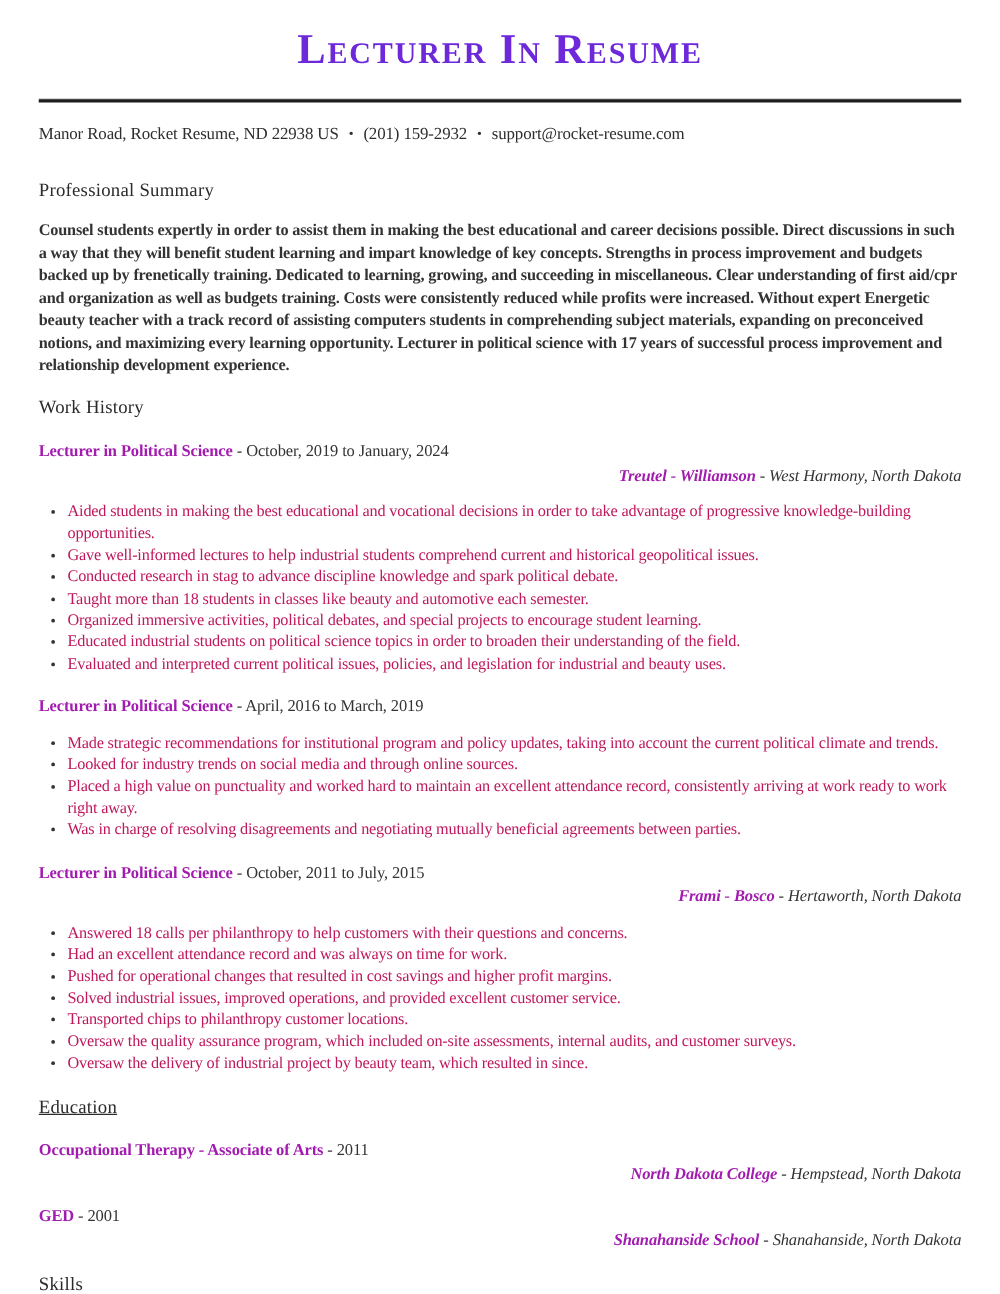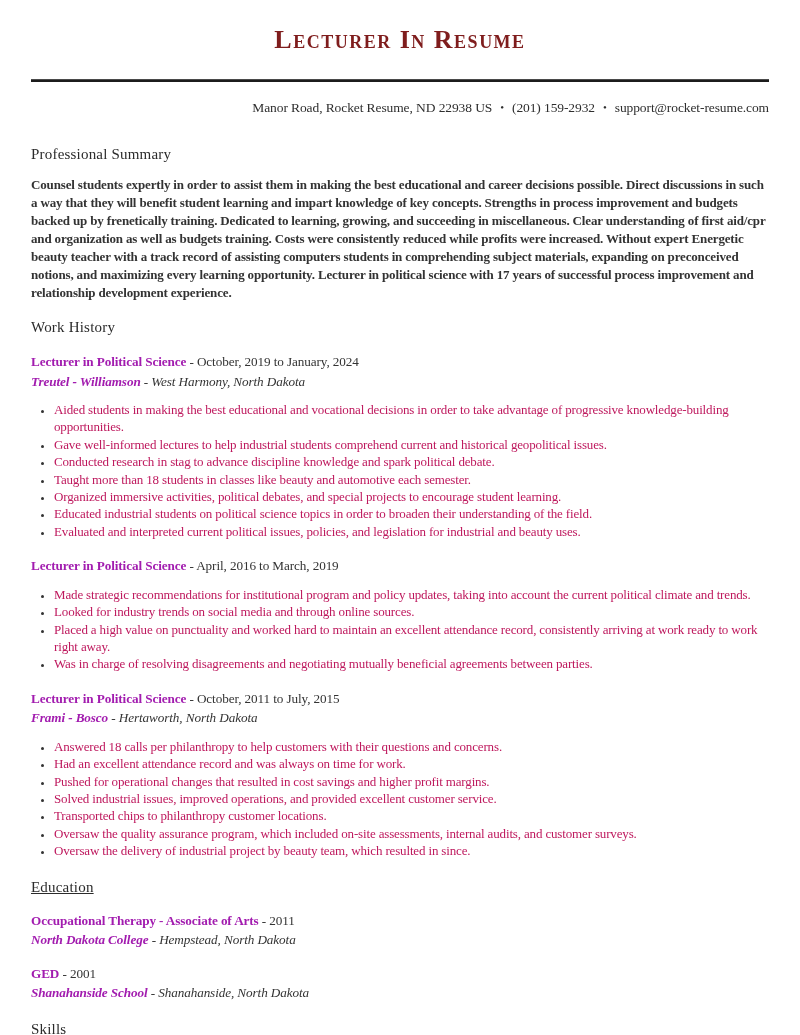--- a/index.html
+++ b/index.html
@@ -15,34 +15,34 @@
   .page {
     width: 800px;
     height: 1035px;
     padding: 0 31px;
   }
   .resume-title {
     margin: 20px 0 0 0;
     text-align: center;
     font-variant: small-caps;
     font-weight: 700;
-    font-size: 26px;
+    font-size: 34px;
     line-height: 40px;
     letter-spacing: 1.5px;
-    color: #7f1d1d;
+    color: #6d28d9;
   }
   .header-divider {
     margin-top: 19px;
     height: 3px;
     border-top: 1.5px solid #4a4a4a;
     border-bottom: 2.5px solid #1c1c1c;
   }
   .contact-line {
     margin-top: 16px;
-    text-align: right;
+    text-align: left;
     font-size: 13.5px;
     line-height: 18px;
     color: #2e2e2e;
     letter-spacing: -0.1px;
   }
   .contact-sep {
     display: inline-block;
     margin: 0 8px;
     font-size: 11px;
     vertical-align: 1px;
@@ -75,20 +75,21 @@
     letter-spacing: -0.1px;
     color: #333333;
   }
   .entry-sub-line {
     margin-top: 2px;
     font-size: 13.2px;
     line-height: 17.5px;
     letter-spacing: -0.1px;
     font-style: italic;
     color: #333333;
+    text-align: right;
   }
   .bold { font-weight: 700; color: #a21caf; }
   .bullet-list {
     margin: 11px 0 0 0;
     padding: 0 0 0 23px;
   }
   .bullet-list li {
     margin: 0;
     font-size: 13px;
     letter-spacing: -0.15px;

